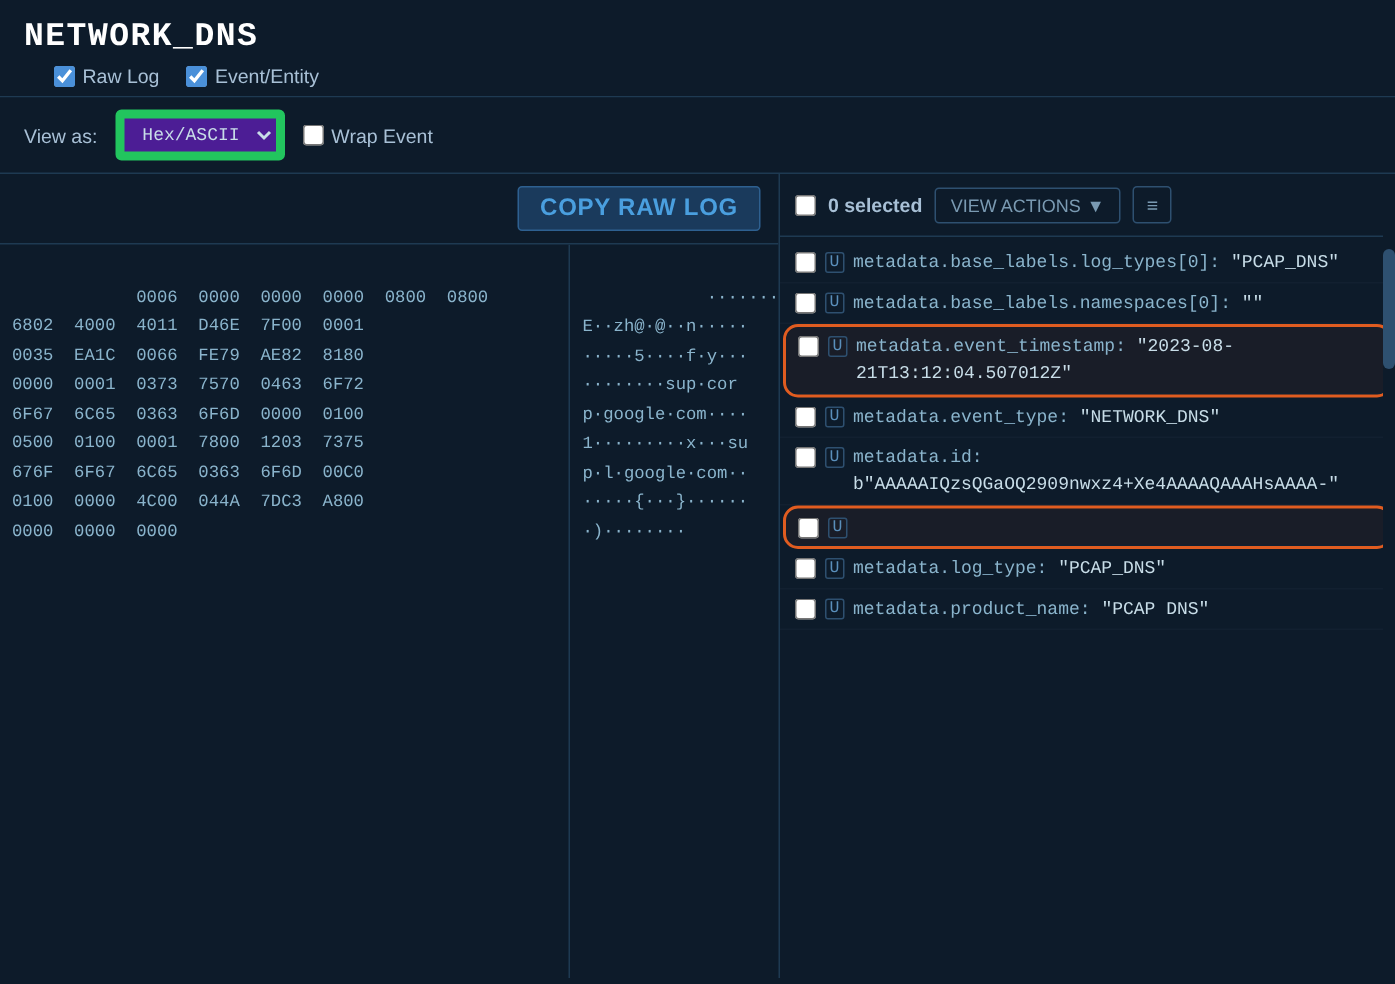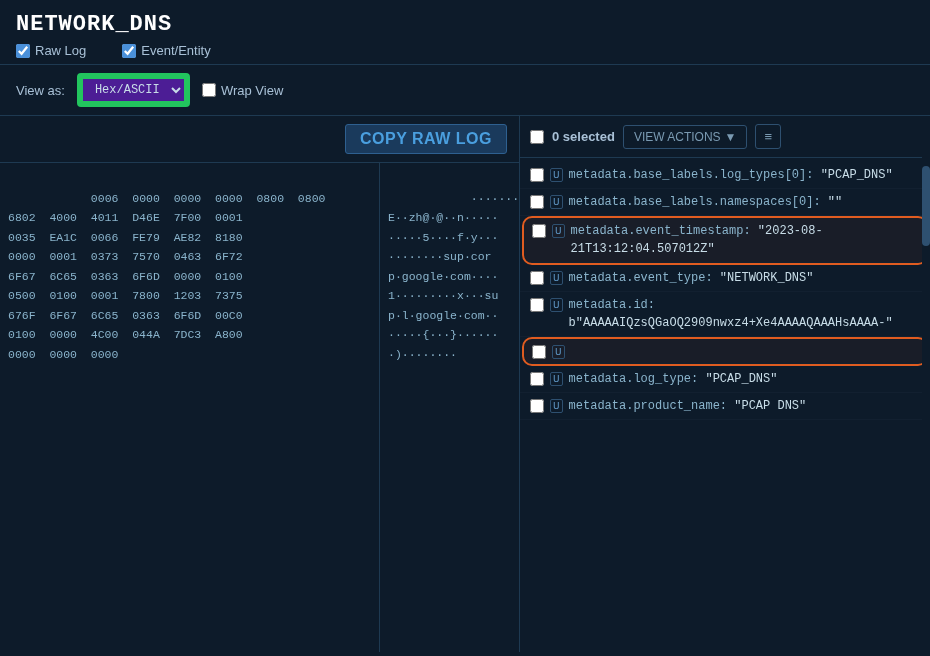--- a/index.html
+++ b/index.html
@@ -21,22 +21,23 @@
     .title {
       font-size: 22px;
       font-weight: bold;
       color: #ffffff;
       letter-spacing: 1px;
       margin-bottom: 6px;
     }
 
     .checkboxes {
       display: flex;
-      gap: 36px;
+      gap: 18px;
       align-items: flex-start;
+      margin-left: 20px;
     }
 
     .checkbox-item {
       display: flex;
       align-items: center;
       gap: 5px;
       color: #a8c0d6;
       font-size: 13px;
       font-family: Arial, sans-serif;
     }
@@ -300,21 +301,21 @@
 
   <div class="toolbar">
     <span class="view-as-label">View as:</span>
     <select class="view-as-select">
       <option>Hex/ASCII</option>
       <option>Text</option>
       <option>Hex</option>
     </select>
     <label class="wrap-text-label">
       <input type="checkbox" style="">
-      <span>Wrap View</span>
+      <span>Wrap Event</span>
     </label>
   </div>
 
   <div class="main-content">
 
     <div class="left-panel">
       <div class="left-panel-inner">
 
         <div class="left-toolbar">
           <button class="copy-raw-btn">COPY RAW LOG</button>

